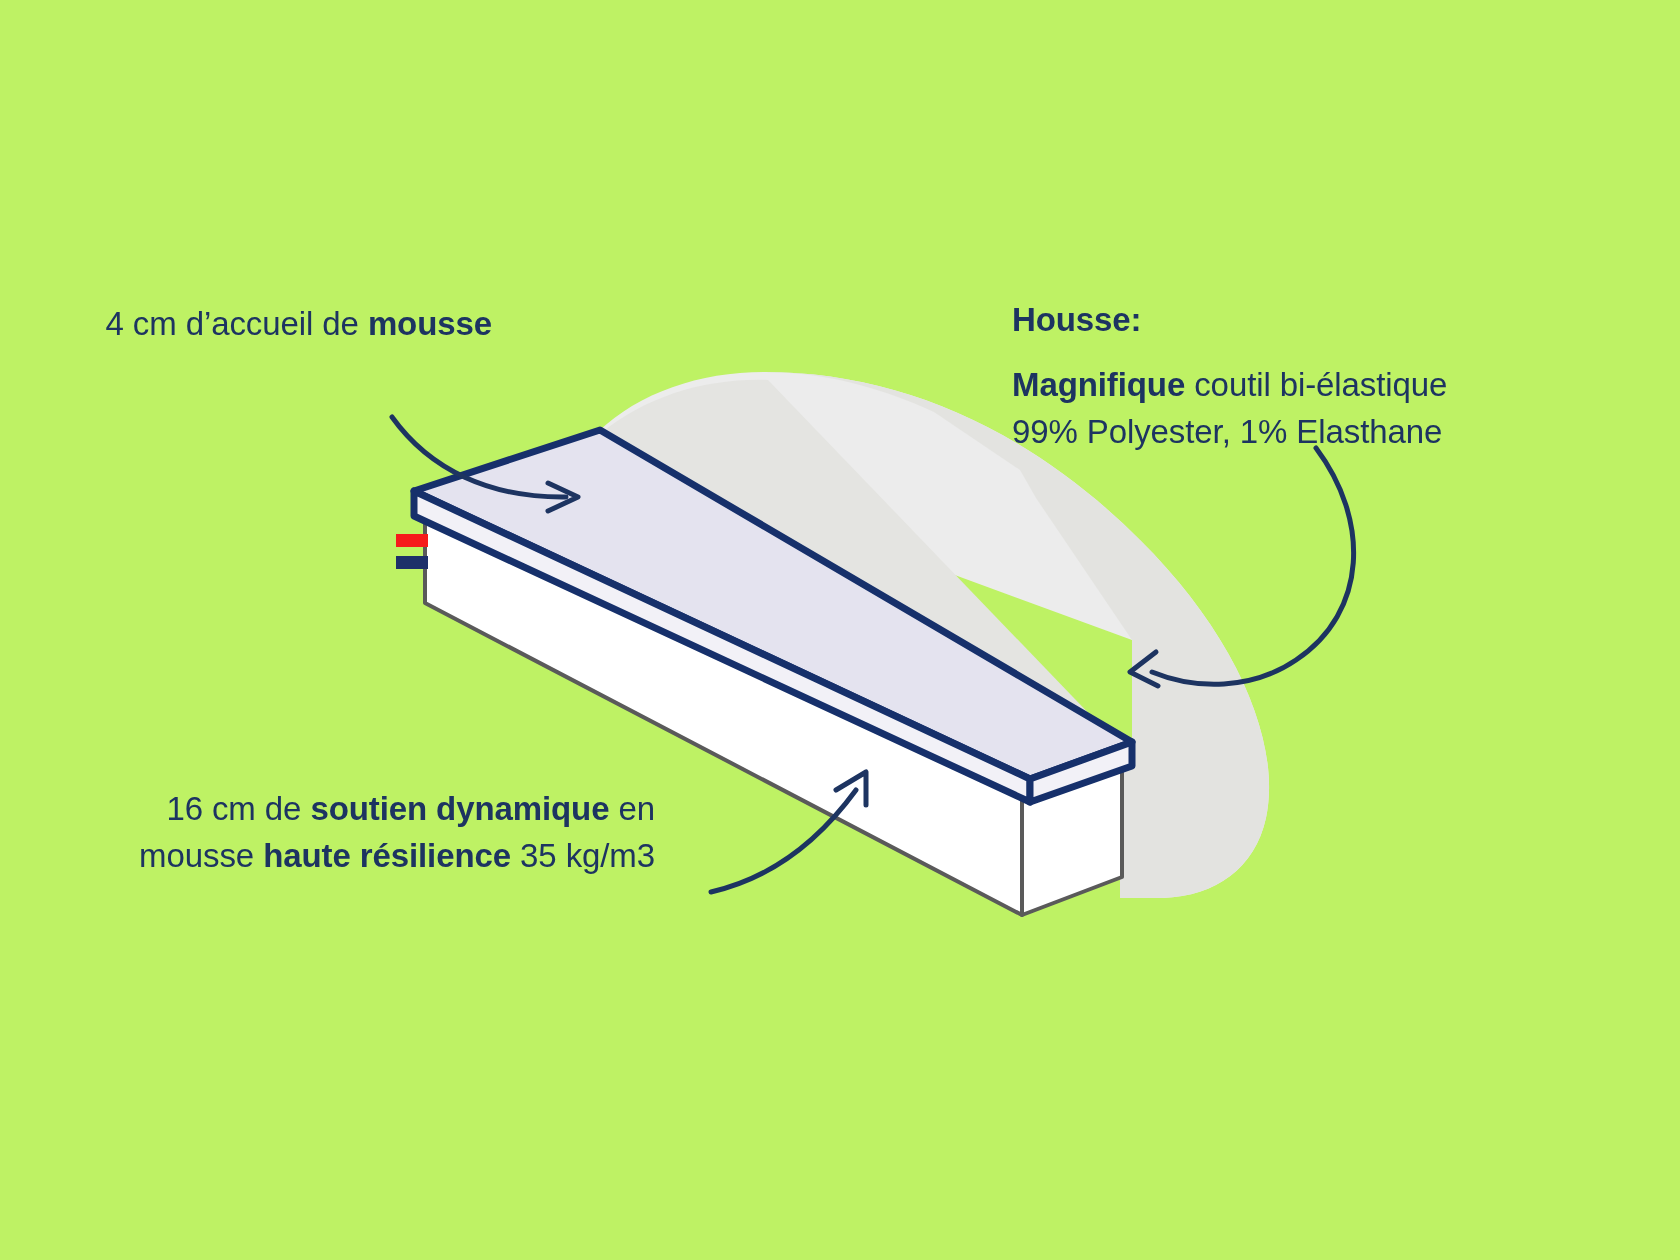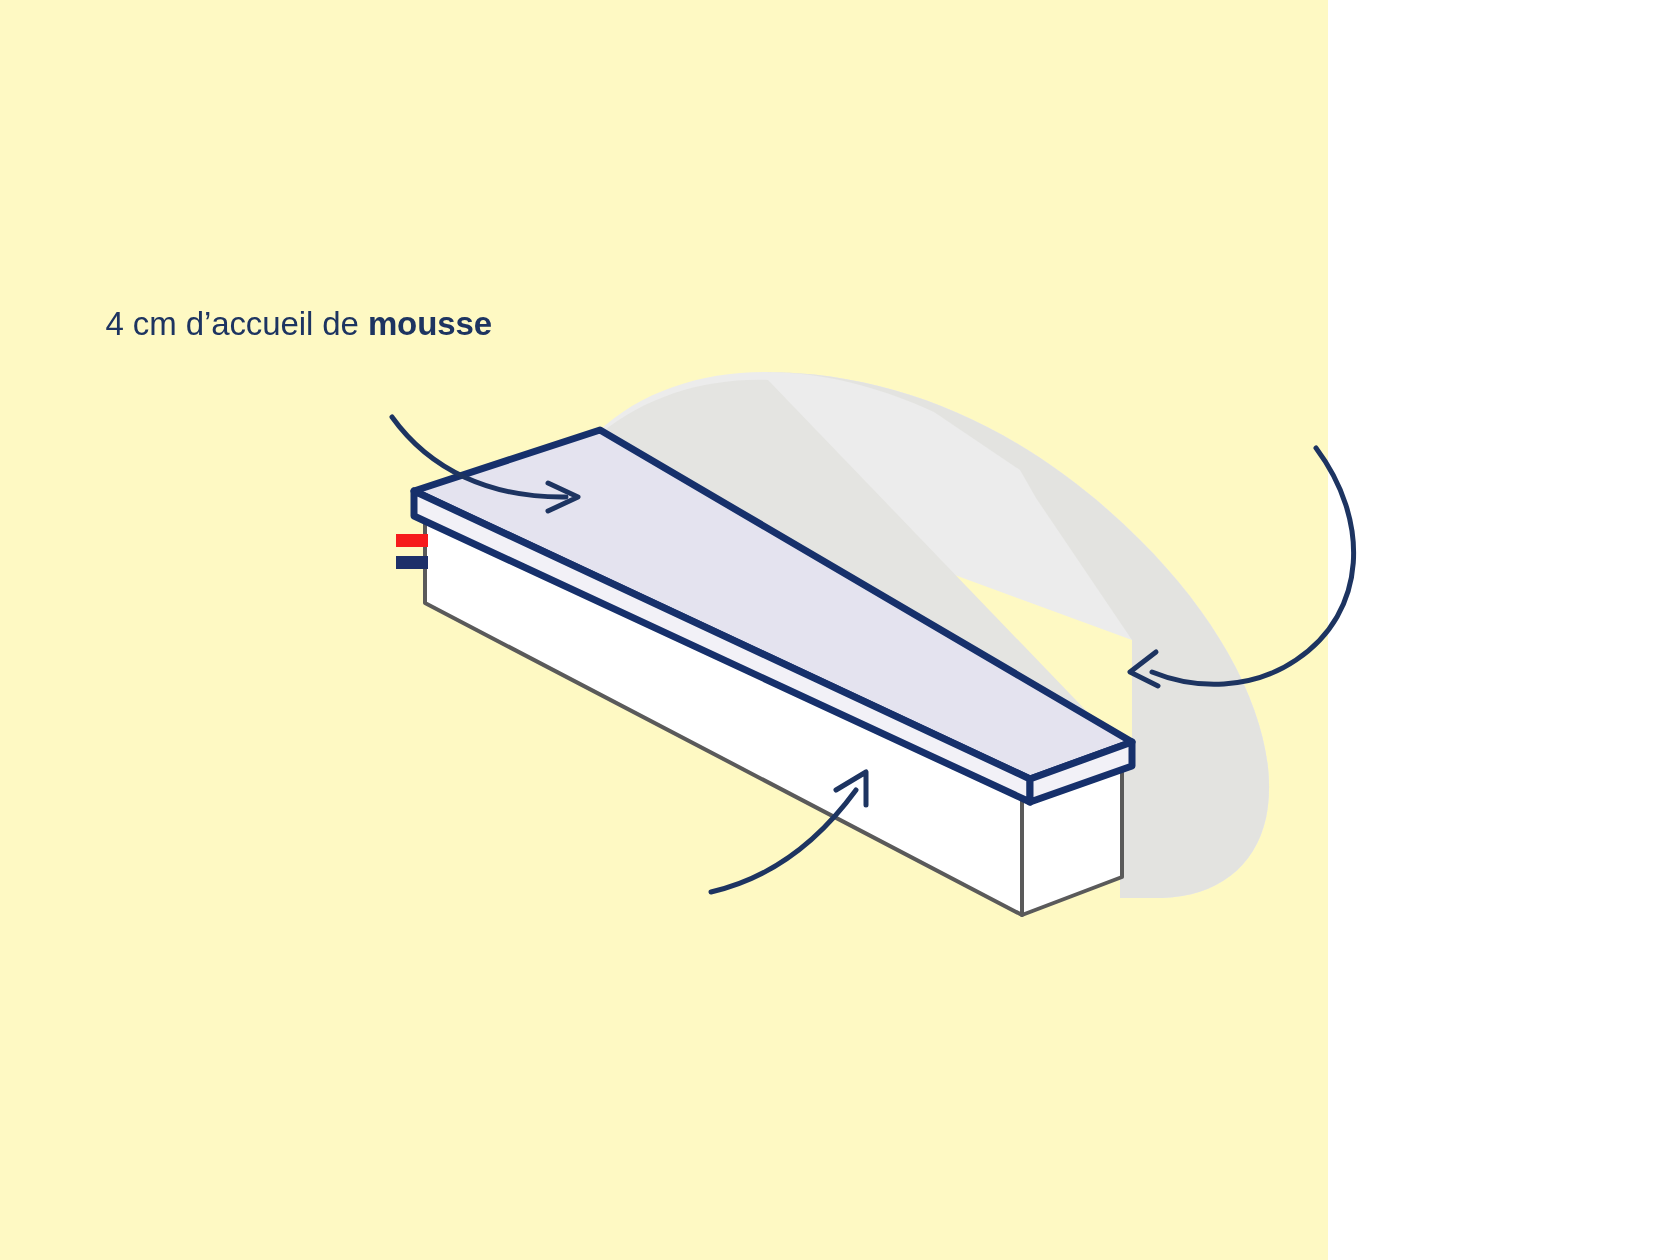--- a/index.html
+++ b/index.html
@@ -8,23 +8,23 @@
     background: #ffffff;
   }
   body {
     width: 1680px;
     height: 1260px;
     font-family: "Liberation Sans", sans-serif;
     overflow: hidden;
   }
   #stage {
     position: relative;
-    width: 1328px;
+    width: 1680px;
     height: 1260px;
-    background: #fef9c3;
+    background: #bef264;
   }
   #diagram-svg {
     position: absolute;
     left: 0;
     top: 0;
     width: 1680px;
     height: 1260px;
   }
 
   .callout {
@@ -183,15 +183,30 @@
     </g>
 
   </svg>
 
   <div class="callout" id="callout-memory-foam">
     <div>
       <span class="line-part">4 cm d’accueil de </span><b class="line-part">mousse</b>
     </div>
   </div>
 
-
+  <div class="callout" id="callout-support-core">
+    <div>
+      <span class="line-part">16 cm de </span><b class="line-part">soutien dynamique</b><span class="line-part"> en</span>
+    </div>
+    <div>
+      <span class="line-part">mousse </span><b class="line-part">haute résilience</b><span class="line-part"> 35 kg/m3</span>
+    </div>
+  </div>
+
+  <div class="callout" id="callout-cover">
+    <span class="cover-title">Housse:</span>
+    <span class="cover-line">
+      <b class="line-part">Magnifique</b><span class="line-part"> coutil bi-élastique</span>
+    </span>
+    <span class="cover-line">99% Polyester, 1% Elasthane</span>
+  </div>
 
 </div>
 
 </body></html>

